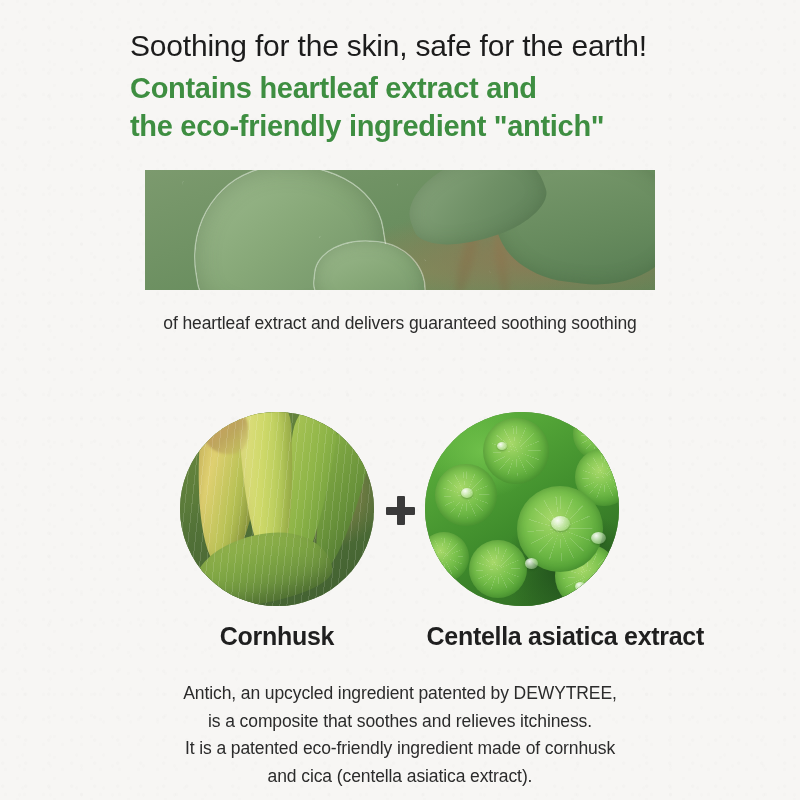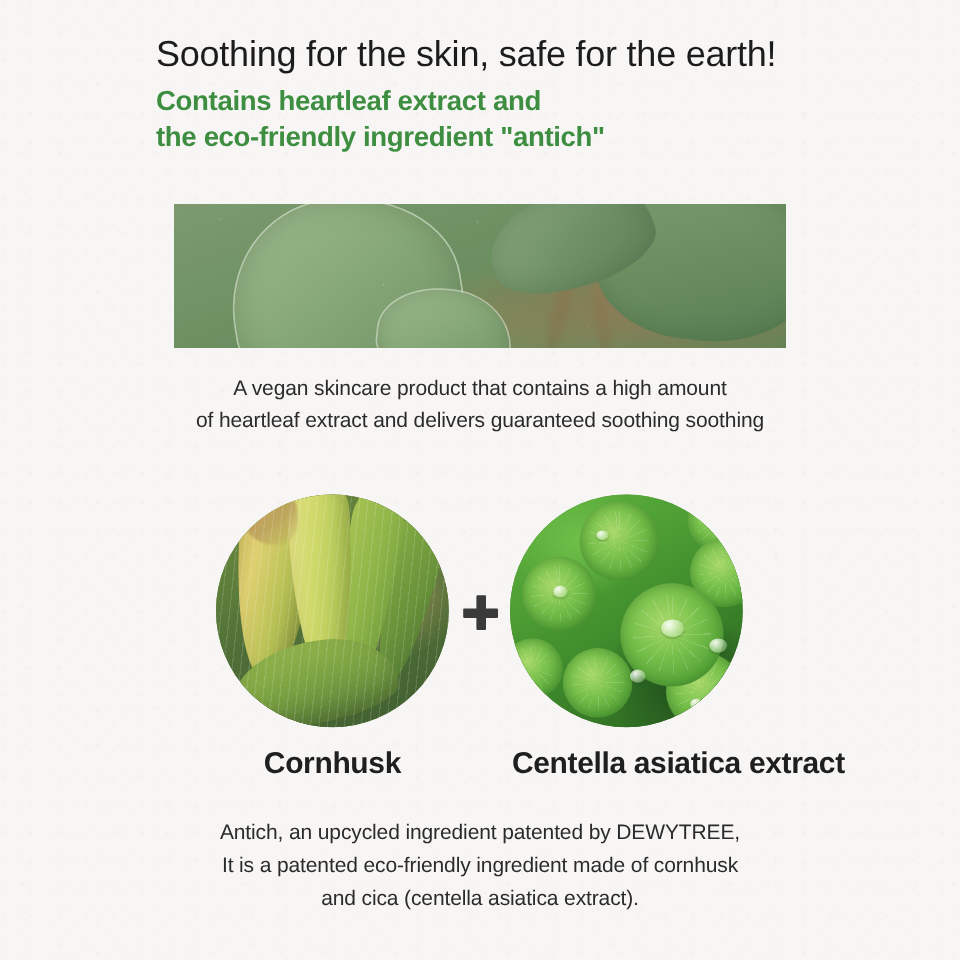--- a/index.html
+++ b/index.html
@@ -37,21 +37,21 @@
   }
   .headline-line-1 {
     font-size:30px;
     font-weight:400;
     color:#1c1c1c;
     letter-spacing:-.2px;
     line-height:1.32;
     white-space:nowrap;
   }
   .headline-line-2, .headline-line-3 {
-    font-size:23px;
+    font-size:29px;
     font-weight:700;
     color:#3e8e41;
     letter-spacing:-.3px;
     line-height:1.33;
     white-space:nowrap;
   }
   .headline-line-2 { margin-top:3px; }
 
   
   .hero-banner {
@@ -314,21 +314,20 @@
     <div class="stem stem-1"></div>
     <div class="stem stem-2"></div>
     <div class="leaf leaf-c"></div>
     <div class="leaf leaf-b"></div>
     <div class="leaf leaf-a"></div>
     <div class="leaf leaf-a2"></div>
   </div>
 </div>
 
 <div class="lead-copy">
-  <div>A vegan skincare product that contains a high amount</div>
   <div>of heartleaf extract and delivers guaranteed soothing soothing</div>
 </div>
 
 <div class="ingredients">
 
   <div class="ingredient-circle circle-cornhusk">
     <div class="husk-scene">
       <div class="husk-bg"></div>
       <div class="husk-blade husk-4"></div>
       <div class="husk-blade husk-3"></div>
@@ -366,15 +365,16 @@
   <span class="plus-v"></span>
 </div>
 
 <div class="ingredient-labels">
   <div class="ing-label label-cornhusk">Cornhusk</div>
   <div class="ing-label label-centella">Centella asiatica extract</div>
 </div>
 
 <div class="closing-copy">
   <div>Antich, an upcycled ingredient patented by DEWYTREE,</div>
+  <div>is a composite that soothes and relieves itchiness.</div>
   <div>It is a patented eco-friendly ingredient made of cornhusk</div>
   <div>and cica (centella asiatica extract).</div>
 </div>
 
 </body></html>

